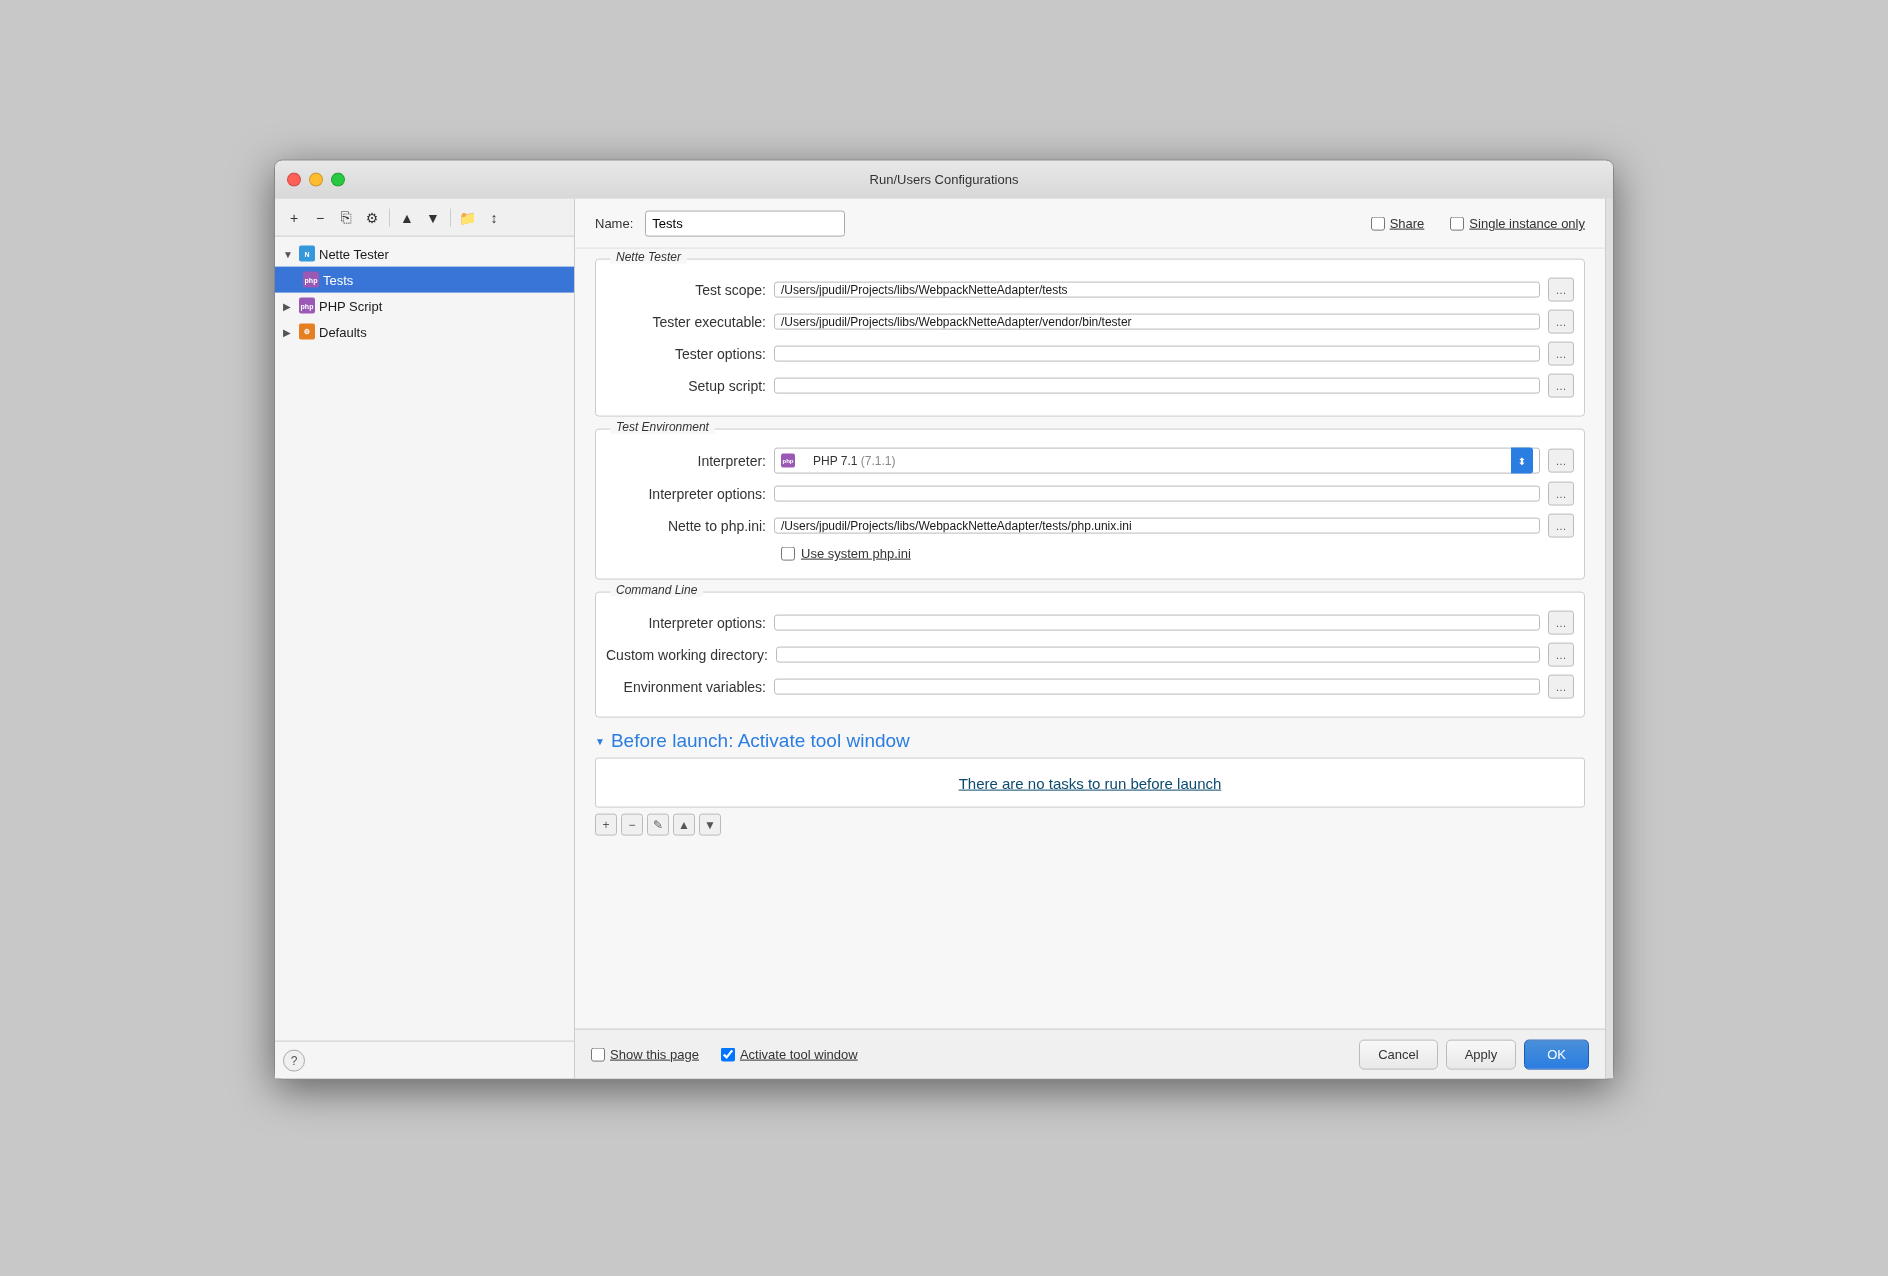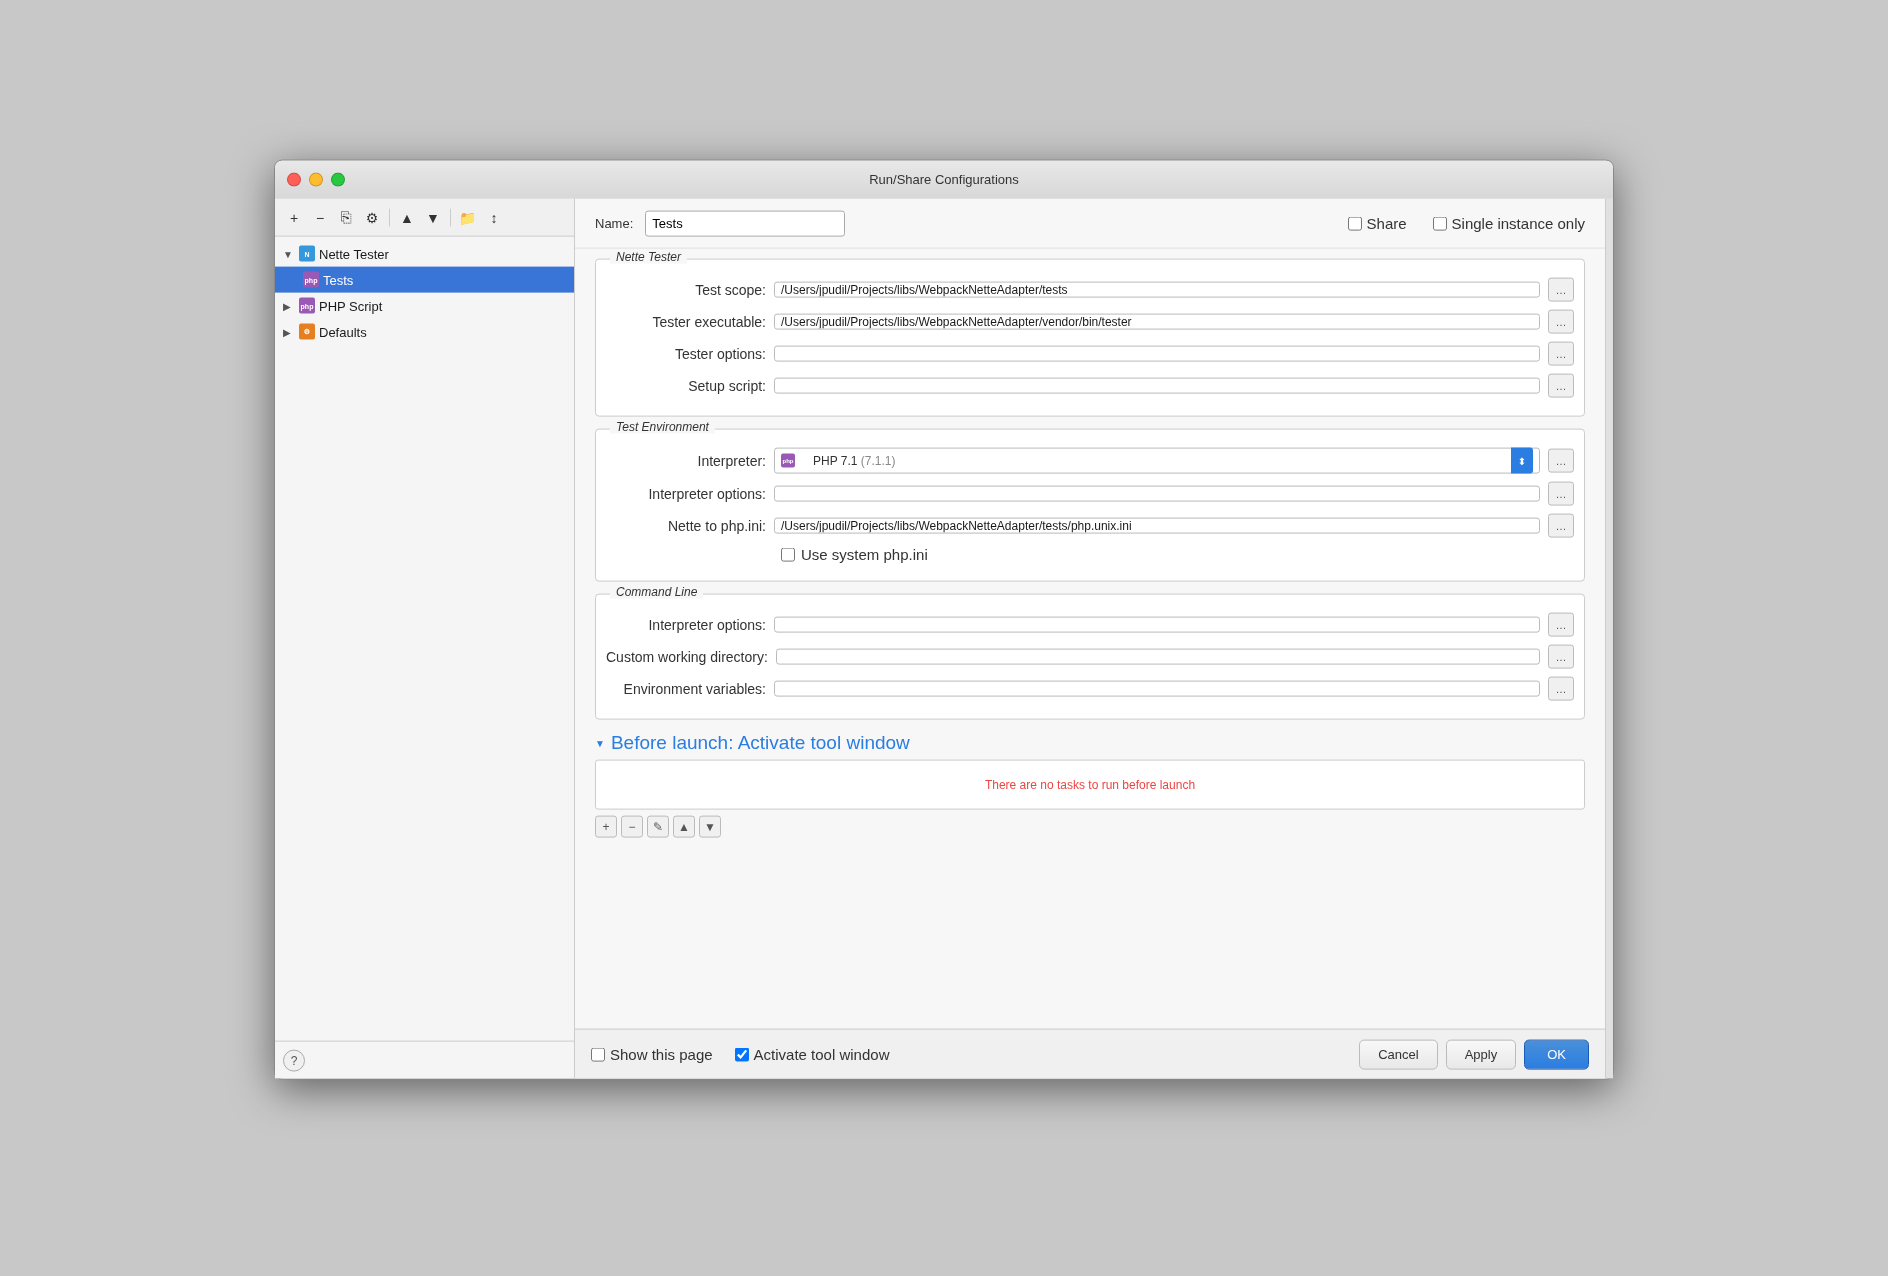--- a/index.html
+++ b/index.html
@@ -233,21 +233,21 @@
     .checkbox-wrap {
       display: flex;
       align-items: center;
       gap: 5px;
     }
     .checkbox-native {
       width: 14px;
       height: 14px;
       cursor: pointer;
     }
-    .checkbox-label { font-size: 15px; color: #333; }
+    .checkbox-label { font-size: 13px; color: #333; text-decoration: underline; }
     
     .right-content {
       flex: 1;
       overflow-y: auto;
       padding: 10px 20px 10px 20px;
     }
     .section-group {
       border: 1px solid #ccc;
       border-radius: 4px;
       background: white;
@@ -377,22 +377,23 @@
       border: 1px solid #ccc;
       border-radius: 3px;
       background: white;
       min-height: 50px;
       display: flex;
       align-items: center;
       justify-content: center;
       margin-bottom: 4px;
     }
     .tasks-placeholder {
-      font-size: 12px;
-      color: #ef4444;
+      font-size: 15px;
+      color: #0c4a6e;
+      text-decoration: underline;
     }
     .tasks-toolbar {
       display: flex;
       gap: 4px;
       padding: 2px 0;
     }
     .tasks-toolbar-btn {
       width: 22px;
       height: 22px;
       border: 1px solid #bbb;
@@ -467,21 +468,21 @@
 <body>
 
 <div class="window">
 
   <div class="titlebar">
     <div class="traffic-lights">
       <div class="traffic-light tl-close"></div>
       <div class="traffic-light tl-min"></div>
       <div class="traffic-light tl-max"></div>
     </div>
-    <span class="window-title">Run/Share Configurations</span>
+    <span class="window-title">Run/Users Configurations</span>
   </div>
 
   <div class="content">
 
     <div class="left-panel">
 
       <div class="toolbar">
         <button class="toolbar-btn">+</button>
         <button class="toolbar-btn">−</button>
         <button class="toolbar-btn">⎘</button>

